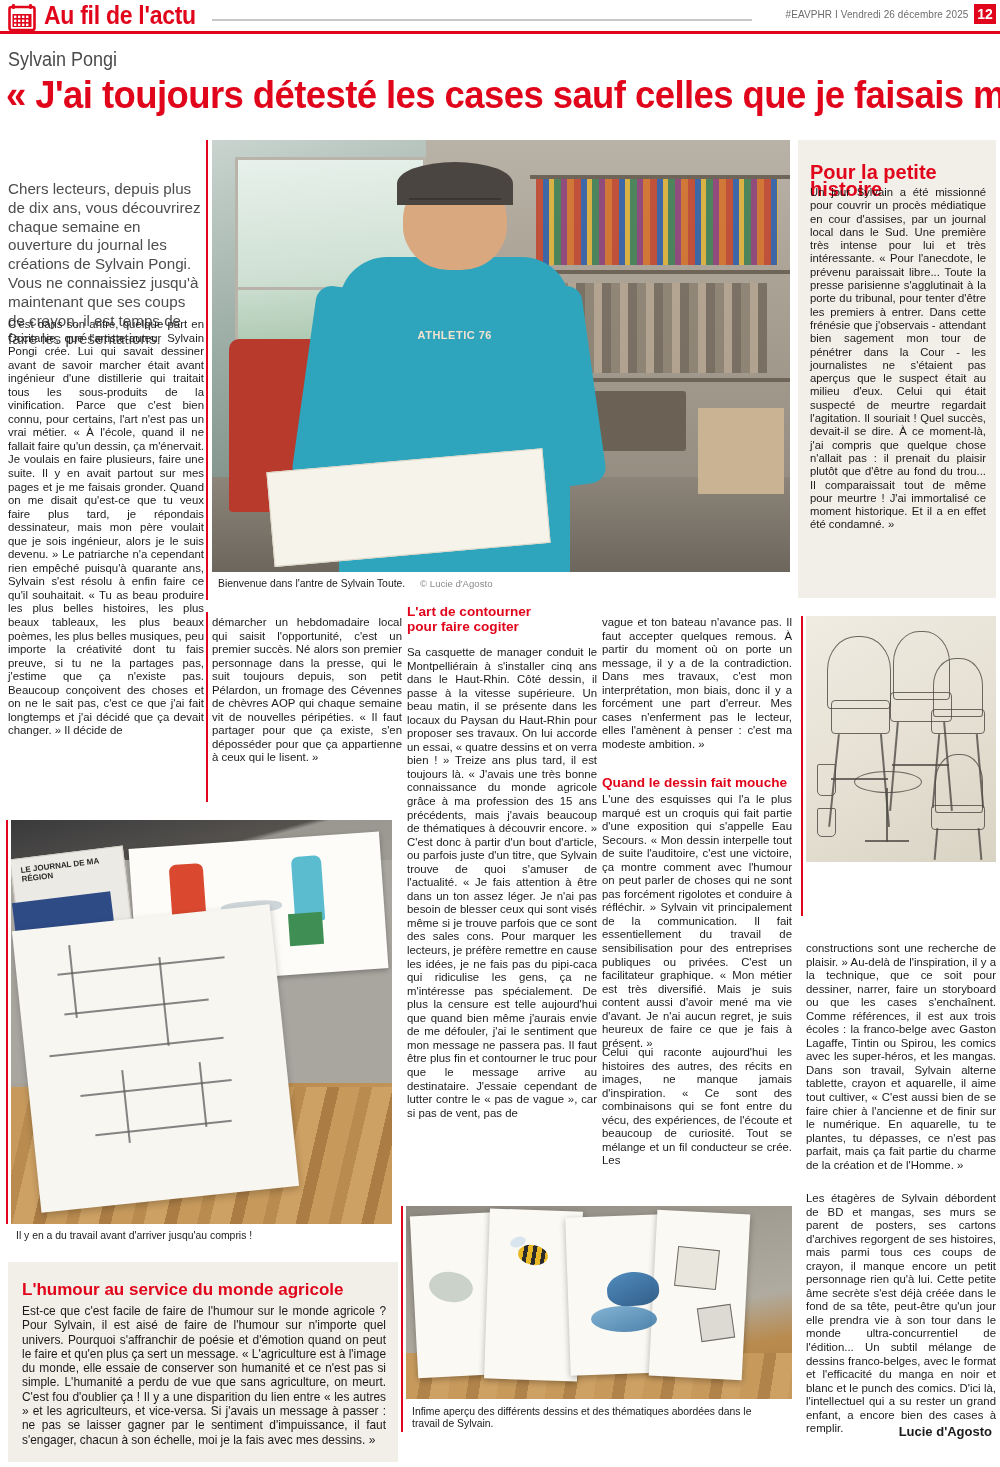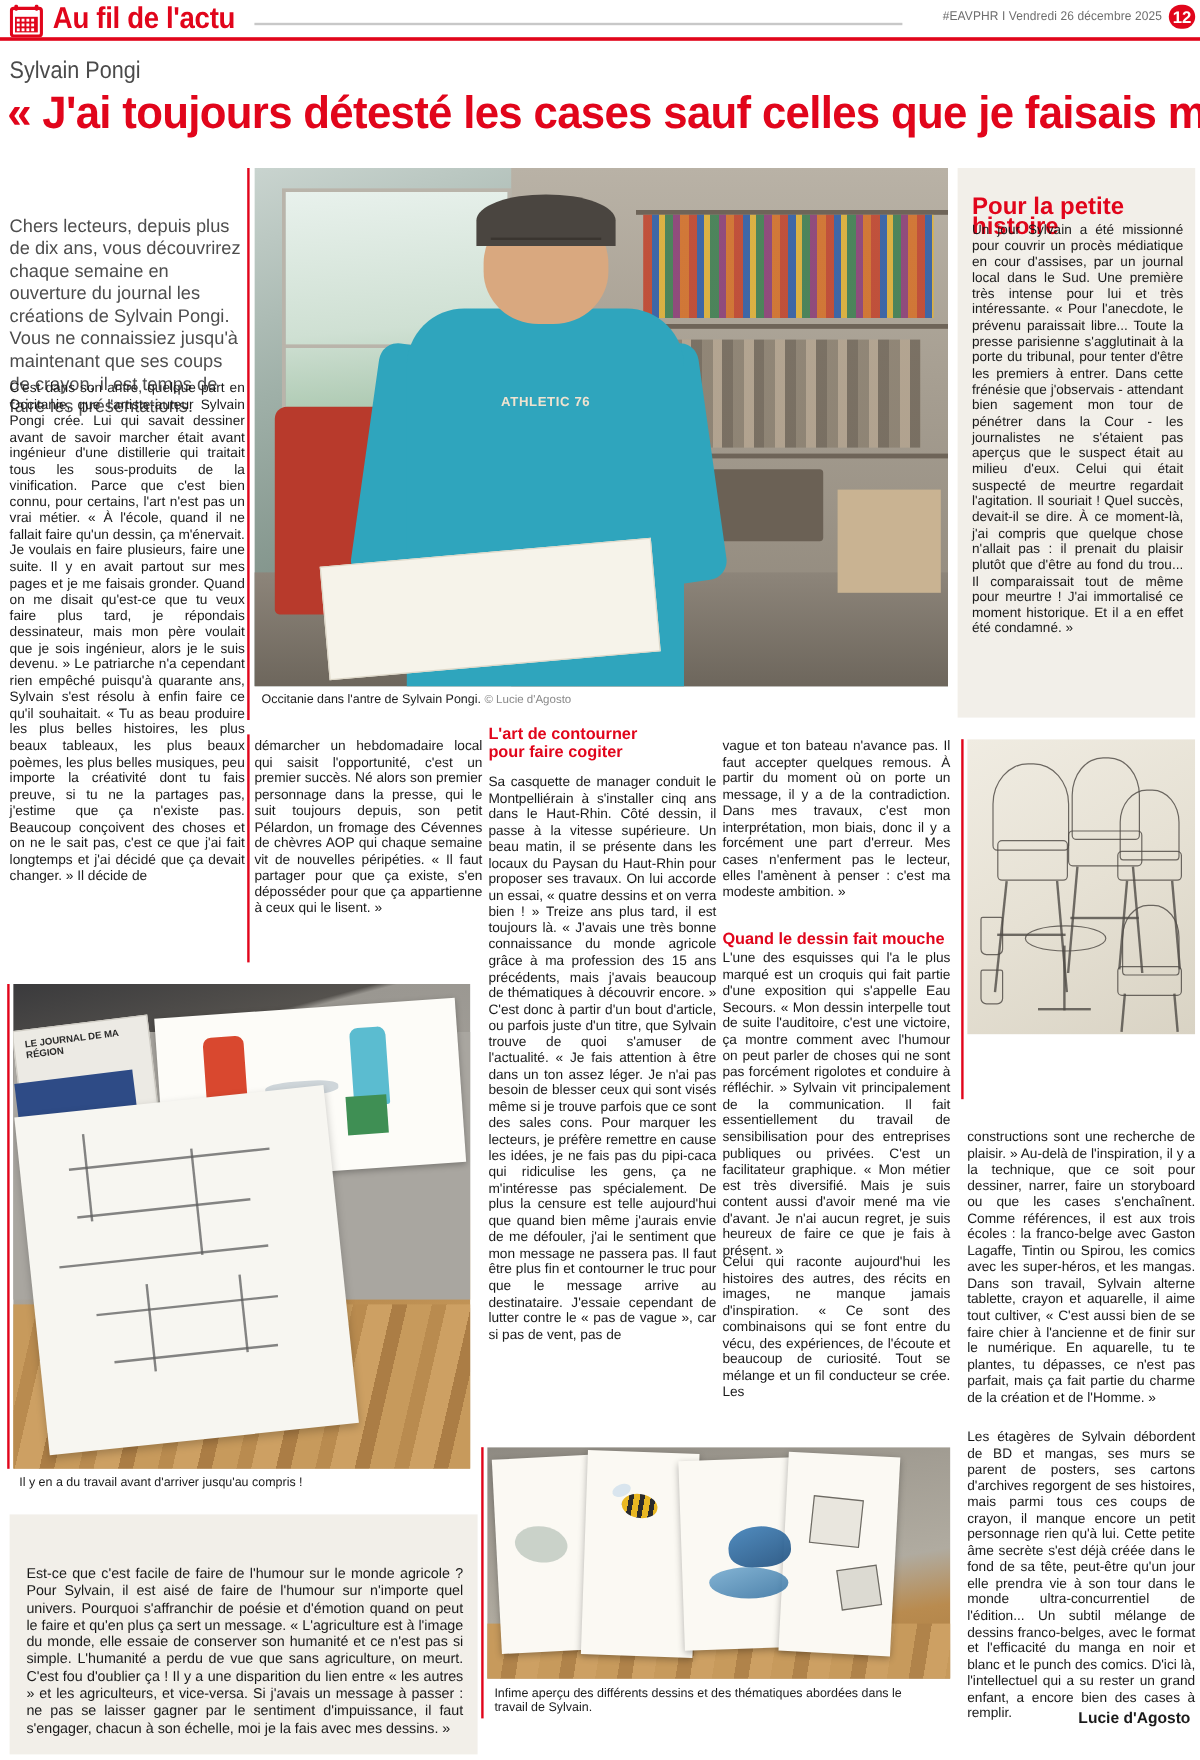--- a/index.html
+++ b/index.html
@@ -57,21 +57,20 @@
   .mast-pagenum {
     position: absolute;
     right: 4px; top: 4px;
     width: 22px; height: 20px;
     background: #e1051b;
     color: #fff;
     font-size: 14px;
     font-weight: 700;
     text-align: center;
     line-height: 20px;
-    border-radius: 10px;
   }
   .mast-underline {
     position: absolute;
     left: 0; top: 31px;
     width: 1000px; height: 3px;
     background: #e1051b;
   }
 
   
   .kicker {
@@ -128,21 +127,21 @@
   }
 
   
   .photo { position: absolute; overflow: hidden; }
   .caption {
     position: absolute;
     font-size: 10.4px;
     line-height: 12.4px;
     color: #1a1a1a;
   }
-  .credit { color: #8a8a8a; font-size: 9.6px; }
+  .credit { color: #8a8a8a; font-size: 9.6px; margin-left: 12px; }
 
   
   .box-grey {
     position: absolute;
     background: #f2efe9;
   }
   .box-title {
     color: #e1051b;
     font-weight: 700;
   }
@@ -308,21 +307,21 @@
     <div class="ph1-armR"></div>
     <div class="ph1-body"></div>
     <div class="ph1-txt">ATHLETIC
 76</div>
     <div class="ph1-head"></div>
     <div class="ph1-hair"></div>
     <div class="ph1-glass"></div>
     <div class="ph1-paper"></div>
   </div>
   <div class="caption" style="left:218px; top:578px; width:570px;">
-    <span>Occitanie dans l'antre de Sylvain Pongi.</span>
+    <span>Bienvenue dans l'antre de Sylvain Toute.</span>
     <span class="credit">© Lucie d'Agosto</span>
   </div>
 
   <div class="box-grey" style="left:798px; top:140px; width:198px; height:458px;"></div>
   <div class="box-title" style="position:absolute; left:810px; top:164px; width:178px; font-size:20px; line-height:17px;">Pour la petite histoire</div>
   <div class="body-text" style="position:absolute; left:810px; top:186px; width:176px; font-size:11.3px; line-height:13.3px;">Un jour Sylvain a été missionné pour couvrir un procès médiatique en cour d'assises, par un journal local dans le Sud. Une première très intense pour lui et très intéressante. « Pour l'anecdote, le prévenu paraissait libre... Toute la presse parisienne s'agglutinait à la porte du tribunal, pour tenter d'être les premiers à entrer. Dans cette frénésie que j'observais - attendant bien sagement mon tour de pénétrer dans la Cour - les journalistes ne s'étaient pas aperçus que le suspect était au milieu d'eux. Celui qui était suspecté de meurtre regardait l'agitation. Il souriait ! Quel succès, devait-il se dire. À ce moment-là, j'ai compris que quelque chose n'allait pas : il prenait du plaisir plutôt que d'être au fond du trou... Il comparaissait tout de même pour meurtre ! J'ai immortalisé ce moment historique. Et il a en effet été condamné. »</div>
 
   <div class="vrule-red" style="left:206px; top:612px; height:190px;"></div>
 
   <div class="col body-text" style="left:212px; top:616px; width:190px;">démarcher un hebdomadaire local qui saisit l'opportunité, c'est un premier succès. Né alors son premier personnage dans la presse, qui le suit toujours depuis, son petit Pélardon, un fromage des Cévennes de chèvres AOP qui chaque semaine vit de nouvelles péripéties. « Il faut partager pour que ça existe, s'en déposséder pour que ça appartienne à ceux qui le lisent. »</div>
@@ -395,20 +394,21 @@
     <div class="ph2-line" style="left:18%; top:66%; width:40%; height:1.6px; transform:rotate(-6deg);"></div>
     <div class="ph2-line" style="left:22%; top:76%; width:36%; height:1.6px; transform:rotate(-6deg);"></div>
     <div class="ph2-line" style="left:16%; top:31%; width:1.6px; height:18%; transform:rotate(-6deg);"></div>
     <div class="ph2-line" style="left:40%; top:34%; width:1.6px; height:22%; transform:rotate(-6deg);"></div>
     <div class="ph2-line" style="left:30%; top:62%; width:1.6px; height:18%; transform:rotate(-6deg);"></div>
     <div class="ph2-line" style="left:50%; top:60%; width:1.6px; height:16%; transform:rotate(-6deg);"></div>
   </div>
   <div class="caption" style="left:16px; top:1230px; width:380px;">Il y en a du travail avant d'arriver jusqu'au compris !</div>
 
   <div class="box-grey" style="left:8px; top:1262px; width:390px; height:200px;"></div>
+  <div class="box-title" style="position:absolute; left:22px; top:1280px; width:370px; font-size:17px; line-height:20px;">L'humour au service du monde agricole</div>
   <div class="body-text" style="position:absolute; left:22px; top:1304px; width:364px; font-size:11.9px; line-height:14.3px;">Est-ce que c'est facile de faire de l'humour sur le monde agricole ? Pour Sylvain, il est aisé de faire de l'humour sur n'importe quel univers. Pourquoi s'affranchir de poésie et d'émotion quand on peut le faire et qu'en plus ça sert un message. « L'agriculture est à l'image du monde, elle essaie de conserver son humanité et ce n'est pas si simple. L'humanité a perdu de vue que sans agriculture, on meurt. C'est fou d'oublier ça ! Il y a une disparition du lien entre « les autres » et les agriculteurs, et vice-versa. Si j'avais un message à passer : ne pas se laisser gagner par le sentiment d'impuissance, il faut s'engager, chacun à son échelle, moi je la fais avec mes dessins. »</div>
 
   <div class="vrule-red" style="left:401px; top:1206px; height:226px;"></div>
   <div class="photo" style="left:406px; top:1206px; width:386px; height:193px;">
     <div class="ph4-bg"></div>
     <div class="ph4-wood"></div>
     <div class="ph4-sheet" style="left:2%;  top:4%;  width:24%; height:84%; transform:rotate(-3deg);"></div>
     <div class="ph4-sheet" style="left:21%; top:2%;  width:24%; height:88%; transform:rotate(2deg);"></div>
     <div class="ph4-sheet" style="left:42%; top:5%;  width:25%; height:82%; transform:rotate(-2deg);"></div>
     <div class="ph4-sheet" style="left:64%; top:3%;  width:24%; height:86%; transform:rotate(3deg);"></div>

